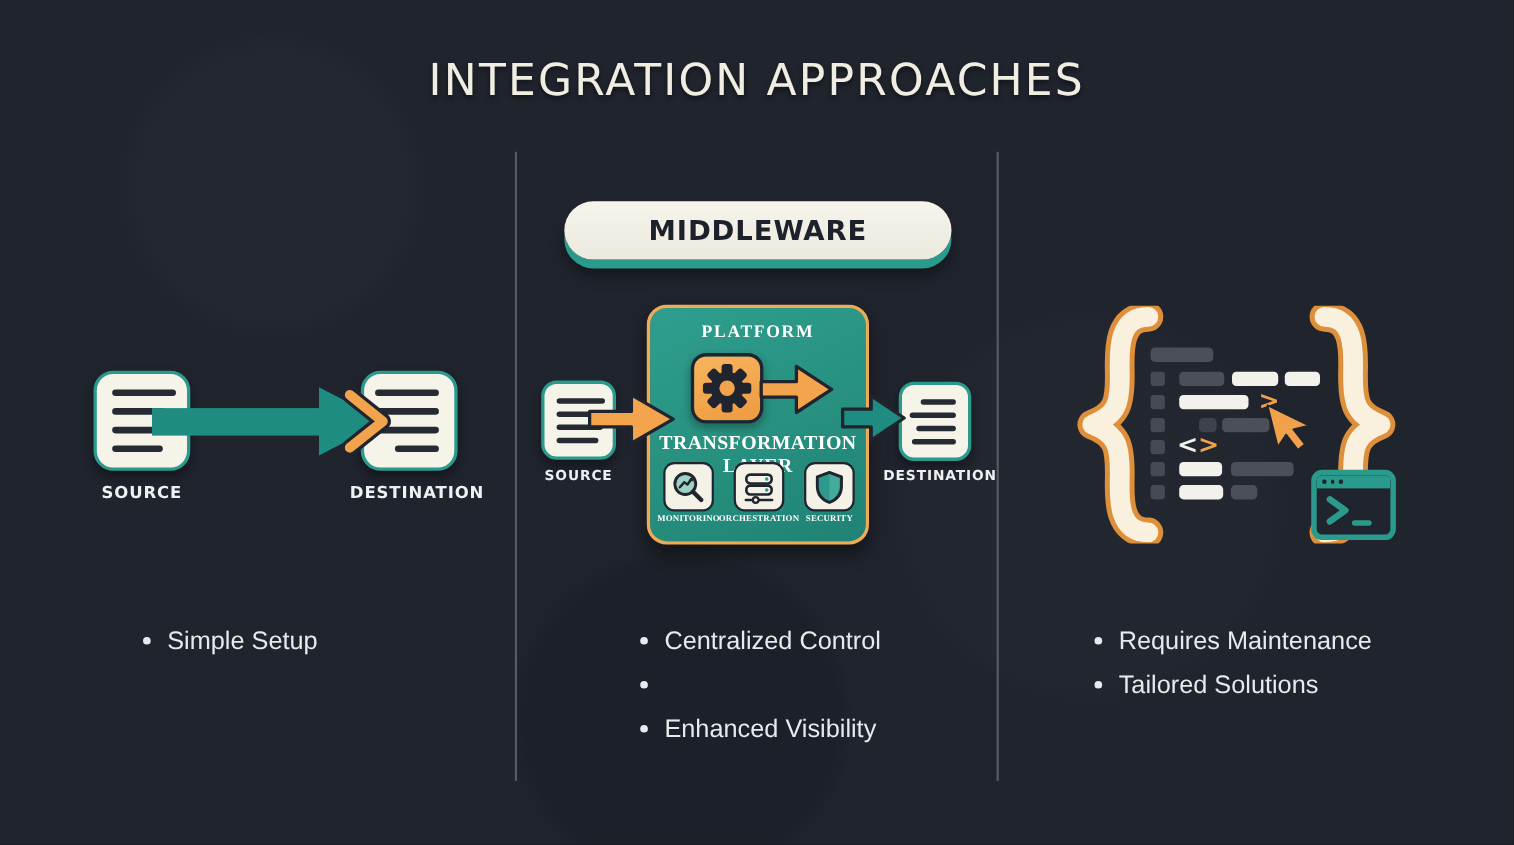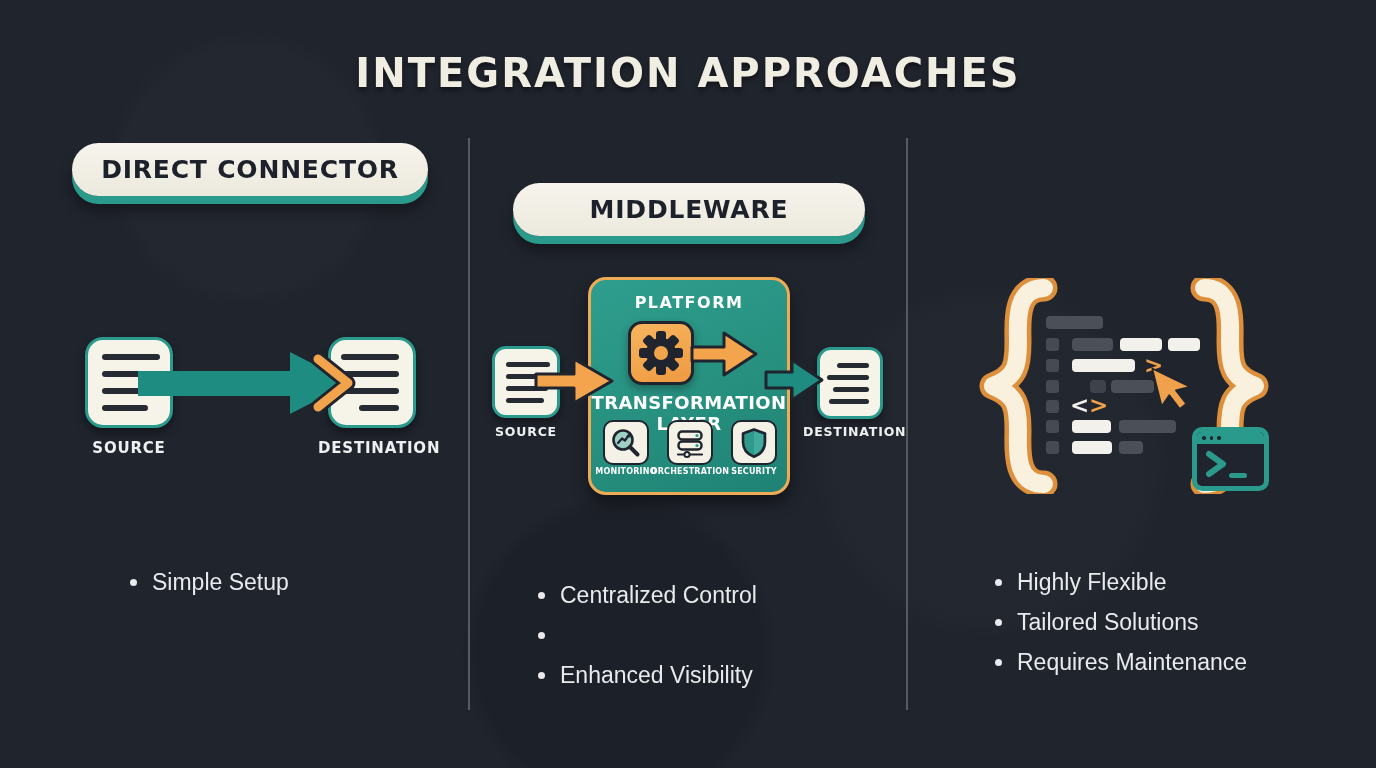--- a/index.html
+++ b/index.html
@@ -8,21 +8,21 @@
     position: relative; width: 1376px; height: 768px; overflow: hidden;
     background: #20242d;
     background-image:
       radial-gradient(circle at 18% 22%, rgba(255,255,255,0.015) 0 120px, transparent 140px),
       radial-gradient(circle at 72% 60%, rgba(255,255,255,0.012) 0 160px, transparent 180px),
       radial-gradient(circle at 45% 85%, rgba(0,0,0,0.12) 0 140px, transparent 160px);
     font-family: "DejaVu Sans", sans-serif;
   }
   .title {
     position: absolute; top: 50px; left: 0; width: 100%;
-    text-align: center; font-size: 40px; font-weight: bold;
+    text-align: center; font-size: 40px; font-weight: normal;
     color: #f0eee2; letter-spacing: 2px;
     text-shadow: 0 3px 5px rgba(0,0,0,0.5);
   }
   .divider { position: absolute; top: 138px; width: 2px; height: 572px; background: #555a63; }
   .divider.d1 { left: 468px; }
   .divider.d2 { left: 906px; }
 
   .pill {
     position: absolute; top: 143px; height: 53px;
     background: linear-gradient(180deg, #f6f4ec, #ece9dd);
@@ -72,20 +72,21 @@
   .lbl-dst2 { left: 803px; top: 424px; width: 94px;  font-size: 12.5px; }
 
   .arr { position: absolute; }
 
   
   .platform {
     position: absolute; left: 588px; top: 277px; width: 202px; height: 218px;
     border-radius: 18px; border: 3px solid #eeab55;
     background: linear-gradient(155deg, #2f9e8e 0%, #27907f 55%, #1f8274 100%);
     box-shadow: 0 8px 16px rgba(0,0,0,0.45);
+    font-family: Liberation Serif, serif;
   }
   .platform-title {
     position: absolute; top: 13px; width: 100%; text-align: center;
     color: #fff; font-weight: bold; font-size: 16px; letter-spacing: 1.5px;
   }
   .gear-tile {
     position: absolute; left: 37px; top: 41px; width: 66px; height: 64px;
     background: linear-gradient(160deg, #f7b55e, #ef9a40);
     border: 3px solid #20242e; border-radius: 14px;
     display: flex; align-items: center; justify-content: center;
@@ -128,37 +129,34 @@
   }
   .terminal-header {
     height: 12px; background: #2a9a8c;
     display: flex; align-items: center; gap: 4px; padding-left: 5px;
   }
   .terminal-header .dot { width: 3.5px; height: 3.5px; border-radius: 50%; background: #20242e; }
   .terminal-body { position: relative; height: 42px; }
 
   
   .bullets { position: absolute; top: 562px; list-style: none; font-family: "Liberation Sans", sans-serif; }
-  .bullets.b1 { left: 130px; } .bullets.b2 { left: 538px; margin-top: 13px; } .bullets.b3 { left: 995px; }
+  .bullets.b1 { left: 130px; } .bullets.b2 { left: 582px; } .bullets.b3 { left: 995px; }
   .bullets li { display: flex; align-items: center; gap: 15px; height: 40px; color: #e8eaed; font-size: 23px; }
   .bdot { width: 7px; height: 7px; border-radius: 50%; background: #e8eaed; flex: 0 0 auto; }
 </style>
 </head>
 <body>
 
 <div class="canvas">
 
   <h1 class="title">INTEGRATION APPROACHES</h1>
 
   <div class="divider d1"></div>
   <div class="divider d2"></div>
 
-  <div class="pill p1">
-    <span>DIRECT CONNECTOR</span>
-  </div>
 
   <div class="doc doc-src1">
     <span class="ln"></span>
       <span class="ln"></span>
       <span class="ln"></span>
       <span class="ln"></span>
   </div>
   <div class="doc doc-dst1 right">
     <span class="ln"></span>
       <span class="ln"></span>
@@ -332,25 +330,21 @@
       <svg width="56" height="36" style="position:absolute; left:6px; top:5px;">
         <polyline points="6,5 20,15 6,25" fill="none" stroke="#2a9a8c" stroke-width="6" stroke-linecap="round" stroke-linejoin="round"></polyline>
         <rect x="26" y="24" width="18" height="5" rx="2.5" fill="#2a9a8c"></rect>
       </svg>
     </div>
   </div>
 
   <ul class="bullets b3">
     <li>
         <span class="bdot"></span>
-        <span>Highly Flexible</span>
+        <span>Requires Maintenance</span>
       </li>
     <li>
         <span class="bdot"></span>
         <span>Tailored Solutions</span>
       </li>
-    <li>
-        <span class="bdot"></span>
-        <span>Requires Maintenance</span>
-      </li>
   </ul>
 
 </div>
 
 </body></html>

